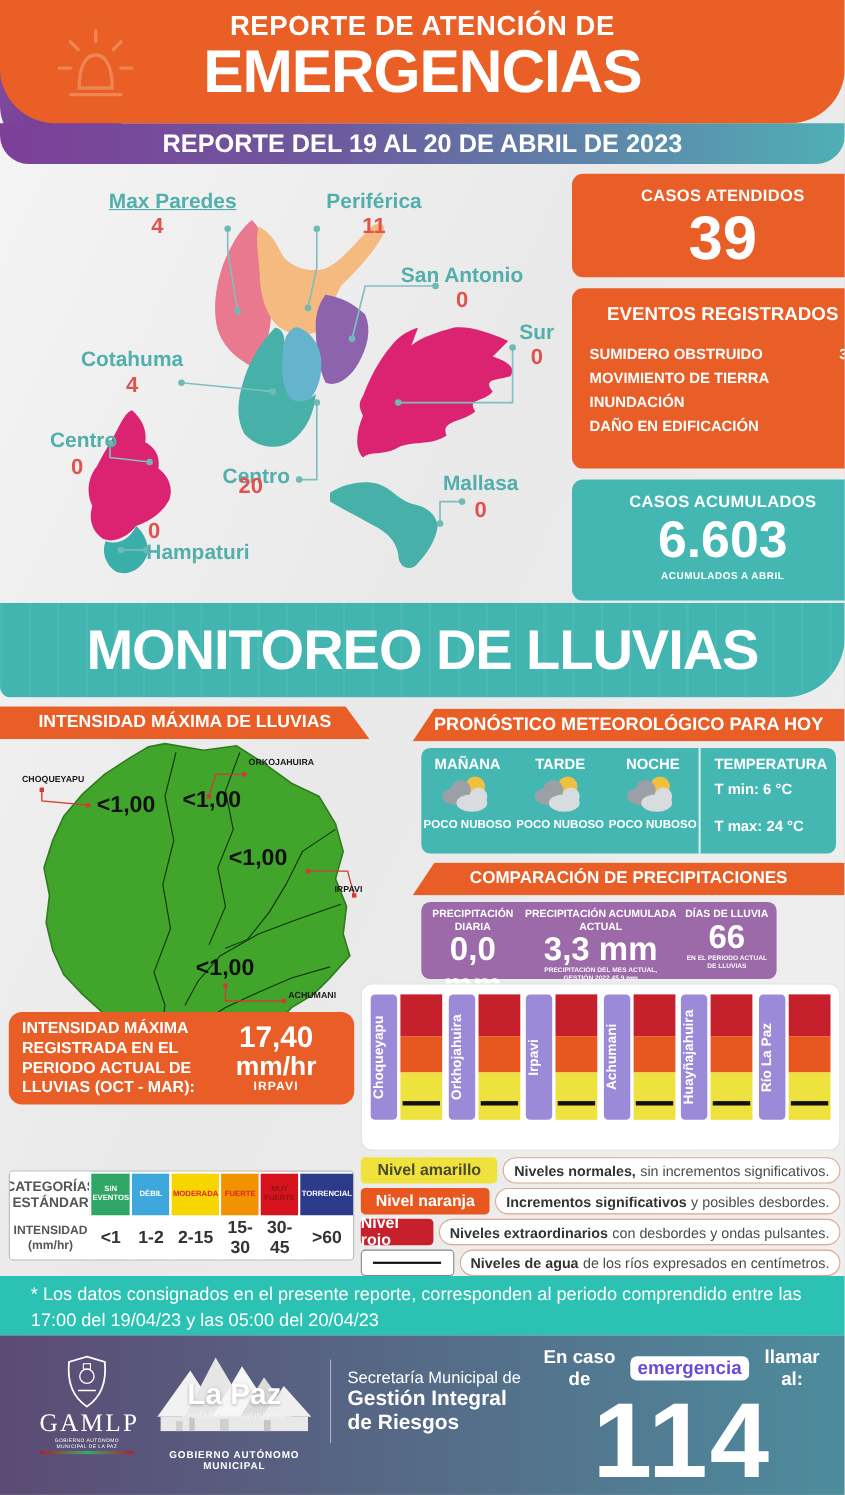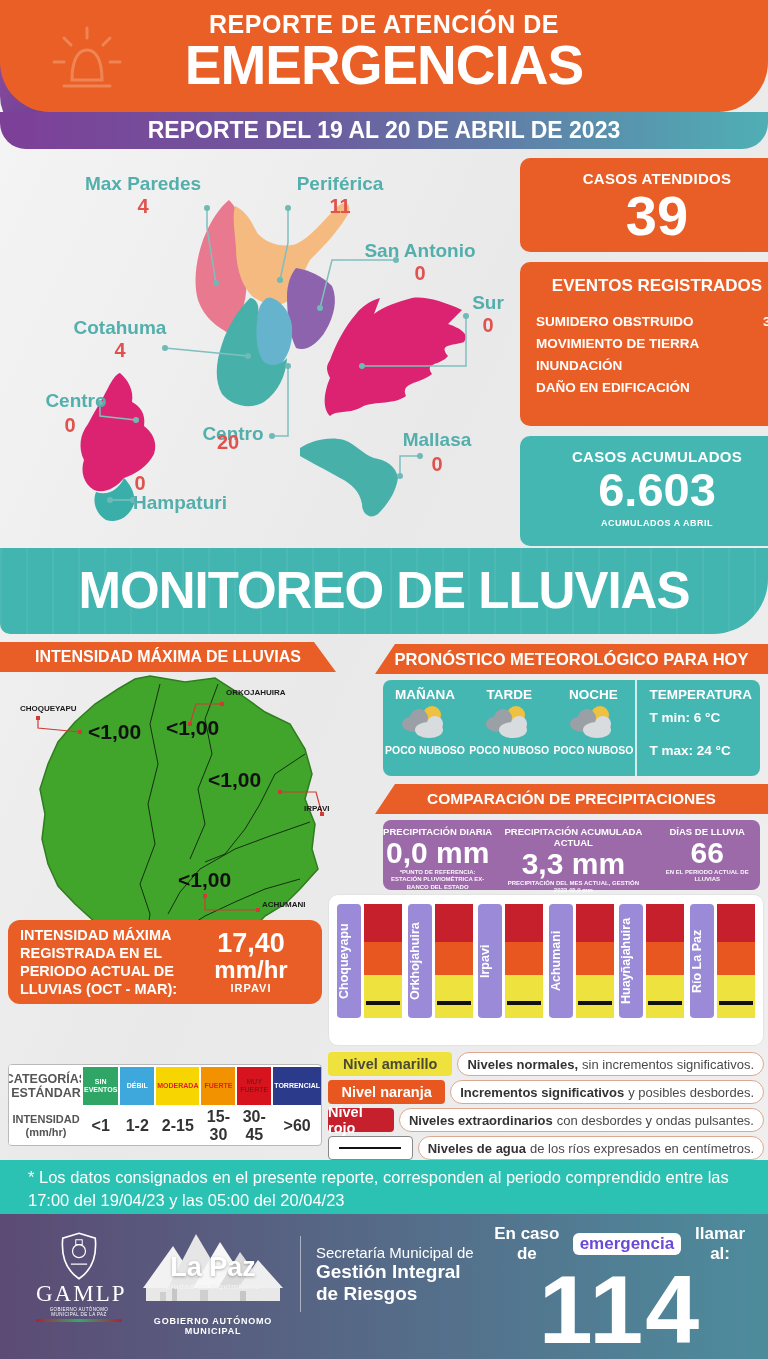--- a/index.html
+++ b/index.html
@@ -74,21 +74,21 @@
   
   .weather{left:383px;top:680px;width:377px;height:96px;background:#45b7b2;border-radius:8px;display:grid;
     grid-template-columns:1fr 1fr 1fr 1.12fr;color:#fff;}
   .wcol{display:flex;flex-direction:column;align-items:center;padding-top:7px;}
   .wlabel{font-size:13.5px;font-weight:800;}
   .wcond{font-size:10.5px;font-weight:800;margin-top:2px;}
   .tempcol{border-left:2px solid rgba(255,255,255,.75);padding:7px 8px 0 12px;}
   .tmin,.tmax{font-size:13.5px;font-weight:800;margin-top:8px;}
 
   
-  .precip{left:383px;top:820px;width:377px;height:70px;background:#9c69a9;border-radius:8px;display:grid;
+  .precip{left:383px;top:820px;width:323px;height:70px;background:#9c69a9;border-radius:8px;display:grid;
     grid-template-columns:29% 43% 28%;color:#fff;text-align:center;}
   .pcol{padding-top:6px;}
   .plabel{font-size:9.5px;font-weight:800;}
   .pval{font-size:30px;font-weight:800;line-height:1.05;}
   .pnote{font-size:6px;font-weight:700;line-height:1.3;padding:0 8px;opacity:.95;}
 
   
   .rivers{left:328px;top:894px;width:436px;height:152px;background:#fff;border-radius:10px;border:1px solid #e3e3e3;padding:5px 8px;}
   .rv-title{color:#1faebe;font-size:18.5px;font-weight:800;text-align:center;letter-spacing:-.3px;}
   .rv-bars{display:flex;justify-content:space-between;margin-top:4px;height:114px;}
@@ -206,21 +206,21 @@
           <circle cx="136" cy="272" r="3"></circle>
         <circle cx="272" cy="288" r="3"></circle>
           <circle cx="288" cy="218" r="3"></circle>
         <circle cx="420" cy="308" r="3"></circle>
           <circle cx="400" cy="328" r="3"></circle>
         <circle cx="133" cy="352" r="3"></circle>
           <circle cx="110" cy="352" r="3"></circle>
       </g>
     </svg>
 
-    <div class="dist-name" style="left:143px;top:25px;">Max Paredes</div>
+    <div class="dist-name" style="left:157px;top:25px;text-decoration:underline;">Max Paredes</div>
     <div class="dist-value" style="left:143px;top:47px;">4</div>
     <div class="dist-name" style="left:340px;top:25px;">Periférica</div>
     <div class="dist-value" style="left:340px;top:47px;">11</div>
     <div class="dist-name" style="left:420px;top:92px;">San Antonio</div>
     <div class="dist-value" style="left:420px;top:114px;">0</div>
     <div class="dist-name" style="left:488px;top:144px;">Sur</div>
     <div class="dist-value" style="left:488px;top:166px;">0</div>
     <div class="dist-name" style="left:120px;top:169px;">Cotahuma</div>
     <div class="dist-value" style="left:120px;top:191px;">4</div>
     <div class="dist-name" style="left:76px;top:242px;">Centro</div>

